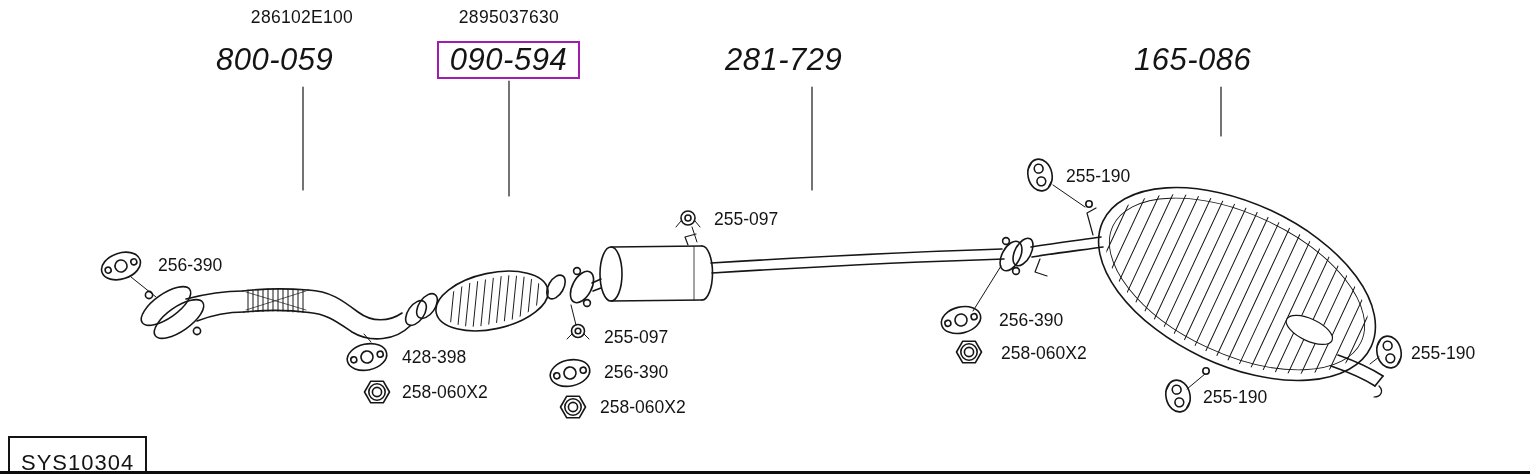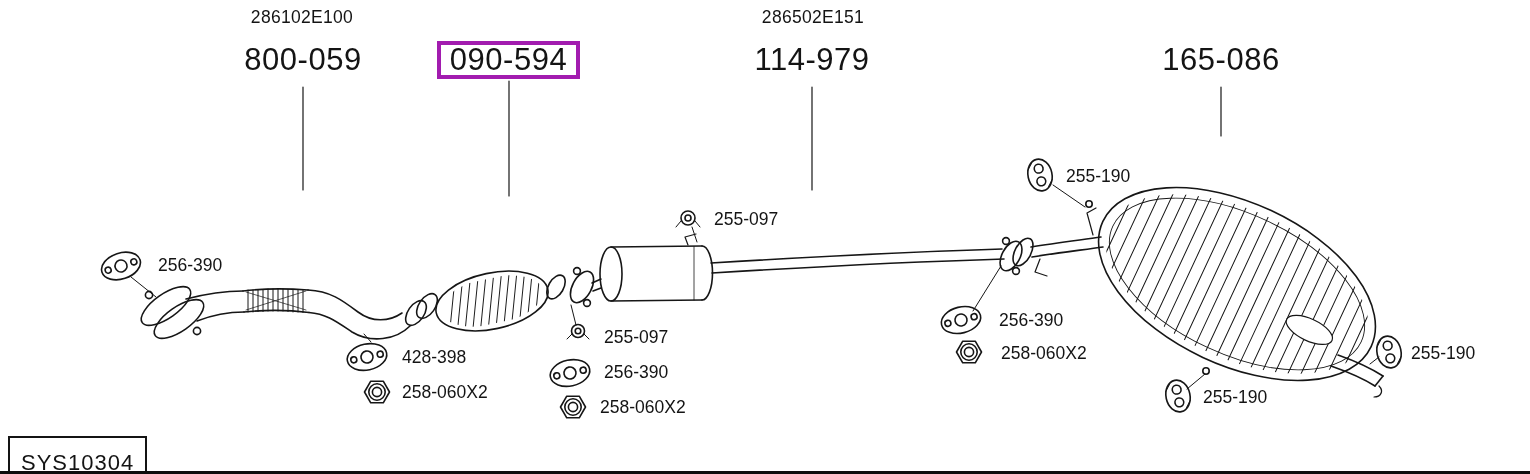--- a/index.html
+++ b/index.html
@@ -3,22 +3,22 @@
 <meta charset="utf-8">
 <title>Exhaust System Diagram</title>
 <style>
   * { margin:0; padding:0; box-sizing:border-box; }
   html,body { background:#ffffff; }
   body { font-family:"Liberation Sans", sans-serif; color:#141414; }
   .stage { position:relative; width:1530px; height:474px; background:#ffffff; overflow:hidden; }
   .stage svg { position:absolute; left:0; top:0; }
   .lbl { position:absolute; white-space:nowrap; color:#141414; }
   .ref { font-size:17.5px; text-align:center; letter-spacing:.3px; }
-  .part { font-size:31px; text-align:center; letter-spacing:.5px; }
-  .part.boxed { border:4px solid #a21caf; display:flex; align-items:center; justify-content:center; }
+  .part { font-size:31px; letter-spacing:.5px;font-style:italic; }
+  .part.boxed { border:2px solid #a21caf; display:flex; align-items:center; justify-content:center; }
   .callout { font-size:17.5px;text-align:center; }
   .sysid { position:absolute; left:8px; top:436px; border:2px solid #141414;
            font-size:22px; letter-spacing:1px; padding:12px 11px 4px; background:#fff; }
   .baseline { position:absolute; left:0; right:0; bottom:0; height:3px; background:#0d0d0d; }
 </style>
 </head>
 <body>
 
 <div class="stage">
 
@@ -242,25 +242,25 @@
         <ellipse rx="12" ry="16"></ellipse>
           <circle cy="-6.5" r="4.4"></circle>
           <circle cy="6.5" r="4.4"></circle>
         <path d="M-11,-7 L-6,-13 M6,13 L11,7" stroke-width="0.9"></path>
       </g>
 
     </g>
   </svg>
 
   <div class="lbl ref" style="left:229px;top:7px;width:146px">286102E100</div>
-  <div class="lbl ref" style="left:740px;top:7px;width:146px">286502E151</div>
+  <div class="lbl ref" style="left:436px;top:7px;width:146px">2895037630</div>
 
   <div class="lbl part" style="left:216px;top:42px;width:174px">800-059</div>
   <div class="lbl part boxed" style="left:437px;top:41px;width:143px;height:38px">090-594</div>
-  <div class="lbl part" style="left:725px;top:42px;width:174px">114-979</div>
+  <div class="lbl part" style="left:725px;top:42px;width:174px">281-729</div>
   <div class="lbl part" style="left:1134px;top:42px;width:174px">165-086</div>
 
   <div class="lbl callout" style="left:158px;top:255px">256-390</div>
   <div class="lbl callout" style="left:402px;top:347px">428-398</div>
   <div class="lbl callout" style="left:402px;top:382px">258-060X2</div>
   <div class="lbl callout" style="left:714px;top:209px">255-097</div>
   <div class="lbl callout" style="left:604px;top:327px">255-097</div>
   <div class="lbl callout" style="left:604px;top:362px">256-390</div>
   <div class="lbl callout" style="left:600px;top:397px">258-060X2</div>
   <div class="lbl callout" style="left:999px;top:310px">256-390</div>

